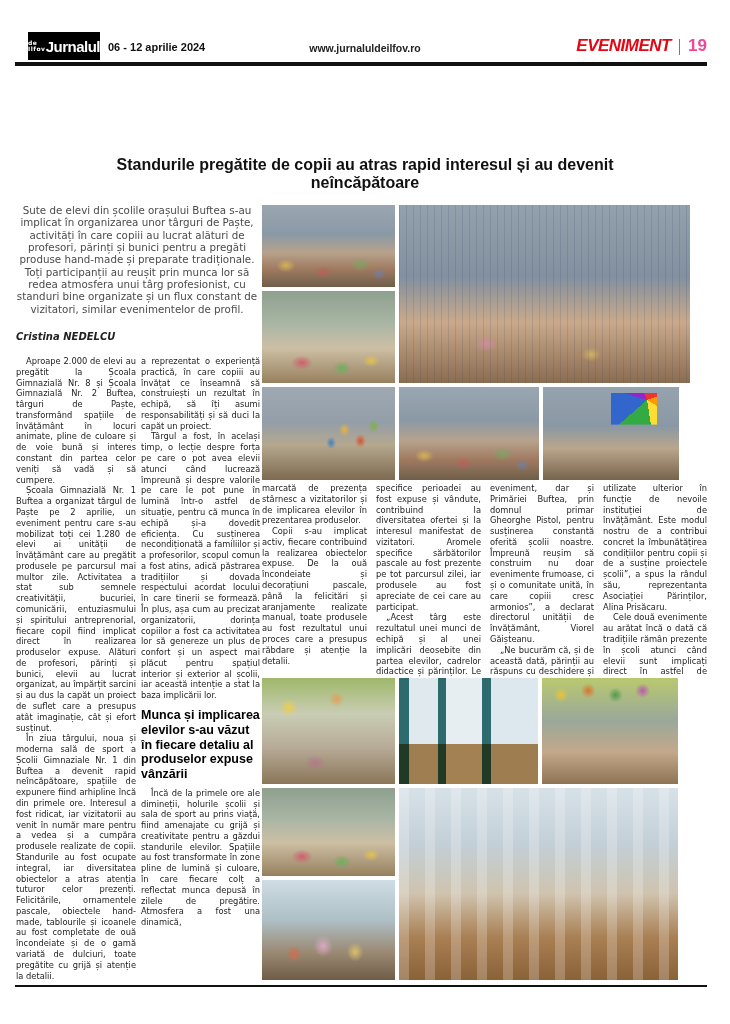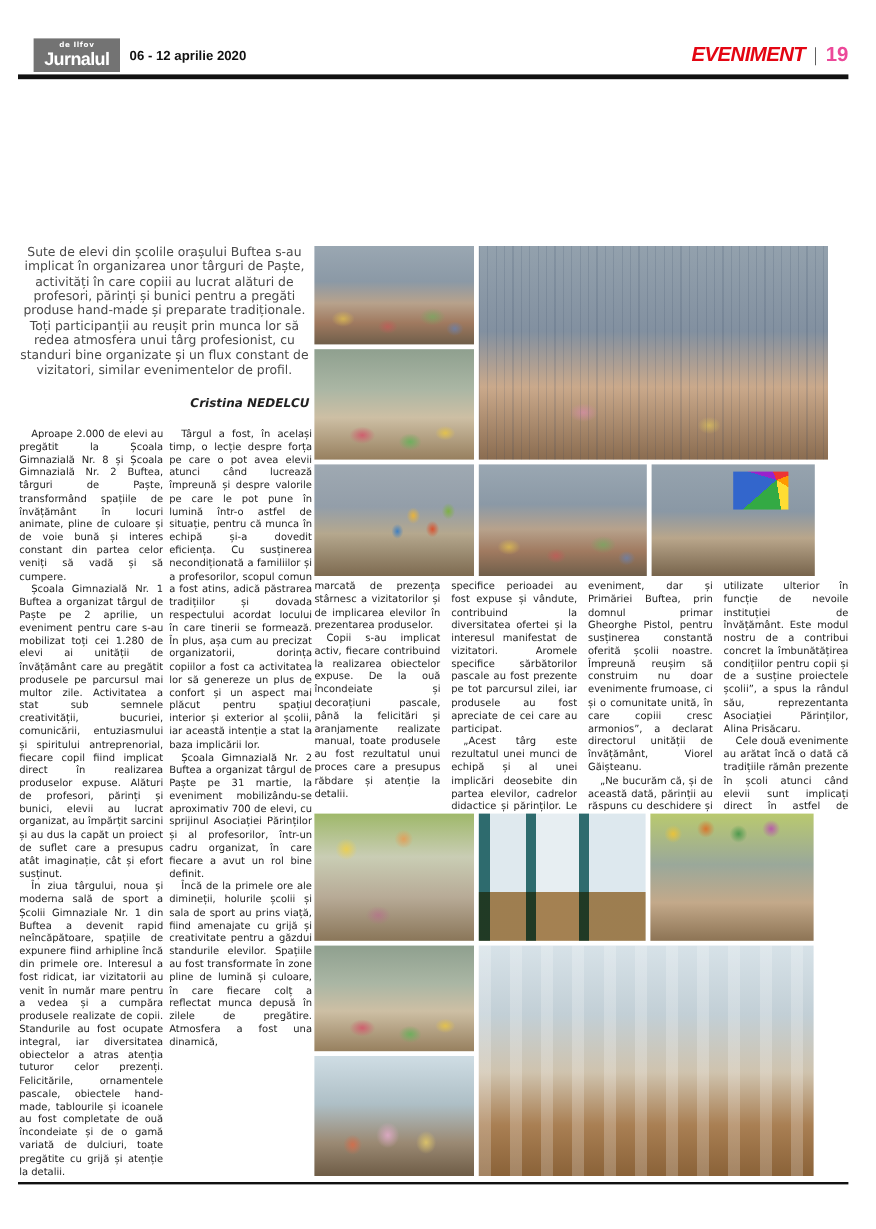--- a/index.html
+++ b/index.html
@@ -1,20 +1,20 @@
 <!DOCTYPE html>
 <html lang="ro"><head>
 <meta charset="utf-8">
 <style>
   html,body{margin:0;padding:0;background:#fff;}
   .page{position:relative;width:730px;height:1024px;background:#fff;overflow:hidden;
         font-family:"DejaVu Sans",sans-serif;color:#1a1a1a;}
   
-  .logo{position:absolute;left:28px;top:32px;width:72px;height:28px;background:#737373;
-        display:flex;flex-direction:column;align-items:center;justify-content:center;line-height:1;}
+  .logo{position:absolute;left:28px;top:32px;width:72px;height:28px;background:#000000;
+        display:flex;align-items:center;justify-content:center;line-height:1;}
   .logo .logo-top{font-size:6px;color:#fff;font-weight:bold;letter-spacing:.5px;margin-bottom:1px;}
   .logo .logo-main{font-size:15px;color:#fff;font-weight:bold;font-family:"Liberation Sans",sans-serif;
         letter-spacing:-.5px;}
   .edition-date{position:absolute;left:108px;top:41px;font-size:11px;font-weight:bold;
         font-family:"Liberation Sans",sans-serif;color:#111;}
   .site-url{position:absolute;left:0;right:0;top:42px;text-align:center;font-size:10.5px;
         font-weight:bold;font-family:"Liberation Sans",sans-serif;color:#222;}
   .section-box{position:absolute;right:23px;top:36px;display:flex;align-items:center;gap:6px;}
   .section-label{color:#e30613;font-family:"Liberation Sans",sans-serif;font-weight:bold;
         font-style:italic;font-size:17px;letter-spacing:-.5px;}
@@ -26,21 +26,21 @@
   
   .headline{position:absolute;left:0;right:0;top:64px;text-align:center;color:#0d0d0d;
         font-family:"Liberation Sans",sans-serif;font-weight:bold;}
   .headline-line{font-size:43px;line-height:.98;letter-spacing:-1px;white-space:nowrap;
         transform:scaleX(.8);transform-origin:50% 50%;}
   .subhead{position:absolute;left:75px;right:75px;top:156px;text-align:center;
         font-family:"Liberation Sans",sans-serif;font-weight:bold;font-size:16px;line-height:1.15;color:#111;}
   
   .intro{position:absolute;left:16px;top:204px;width:242px;font-size:10.3px;line-height:1.2;
         color:#4a4a4a;text-align:center;}
-  .byline{position:absolute;left:16px;top:331px;width:242px;text-align:right;font-size:10px;
+  .byline{position:absolute;left:16px;top:331px;width:242px;font-size:10px;
         font-weight:bold;font-style:italic;color:#222;}
   
   .bodycol{position:absolute;font-size:8.3px;line-height:1.3;text-align:justify;color:#1c1c1c;
         overflow:hidden;}
   .bodycol p{margin:0;text-indent:10px;}
   .bodycol p.cont{text-indent:0;}
   .col1{left:16px;top:356px;width:120px;height:624px;}
   .col2{left:141px;top:356px;width:119px;height:624px;}
   .col3{left:262px;top:483px;width:105px;height:194px;}
   .col4{left:376px;top:483px;width:105px;height:194px;}
@@ -103,48 +103,51 @@
 </style>
 </head>
 <body>
 
 <div class="page">
 
   <div class="logo">
     <span class="logo-top">de Ilfov</span>
     <span class="logo-main">Jurnalul</span>
   </div>
-  <div class="edition-date">06 - 12 aprilie 2020</div>
+  <div class="edition-date">06 - 12 aprilie 2024</div>
+  <div class="site-url">www.jurnaluldeilfov.ro</div>
   <div class="section-box">
     <span class="section-label">EVENIMENT</span>
     <span class="page-sep">|</span>
     <span class="page-number">19</span>
   </div>
   <div class="rule top"></div>
 
+  <div class="subhead">Standurile pregătite de copii au atras rapid interesul și au devenit neîncăpătoare</div>
 
   <div class="intro">Sute de elevi din școlile orașului Buftea s-au implicat în organizarea unor târguri de Paște, activități în care copiii au lucrat alături de profesori, părinți și bunici pentru a pregăti produse hand-made și preparate tradiționale. Toți participanții au reușit prin munca lor să redea atmosfera unui târg profesionist, cu standuri bine organizate și un flux constant de vizitatori, similar evenimentelor de profil.</div>
   <div class="byline">Cristina NEDELCU</div>
 
   <div class="photo v-gym1" style="left:262px;top:205px;width:133px;height:82px;"></div>
   <div class="photo v-table" style="left:262px;top:291px;width:133px;height:92px;"></div>
   <div class="photo v-gym2" style="left:399px;top:205px;width:291px;height:178px;"></div>
   <div class="photo v-balloons" style="left:262px;top:387px;width:133px;height:93px;"></div>
   <div class="photo v-gym1" style="left:399px;top:387px;width:140px;height:93px;"></div>
   <div class="photo v-wheel" style="left:543px;top:387px;width:136px;height:93px;"></div>
 
   <div class="bodycol col1">
     <p>Aproape 2.000 de elevi au pregătit la Școala Gimnazială Nr. 8 și Școala Gimnazială Nr. 2 Buftea, târguri de Paște, transformând spațiile de învățământ în locuri animate, pline de culoare și de voie bună și interes constant din partea celor veniți să vadă și să cumpere.</p>
     <p>Școala Gimnazială Nr. 1 Buftea a organizat târgul de Paște pe 2 aprilie, un eveniment pentru care s-au mobilizat toți cei 1.280 de elevi ai unității de învățământ care au pregătit produsele pe parcursul mai multor zile. Activitatea a stat sub semnele creativității, bucuriei, comunicării, entuziasmului și spiritului antreprenorial, fiecare copil fiind implicat direct în realizarea produselor expuse. Alături de profesori, părinți și bunici, elevii au lucrat organizat, au împărțit sarcini și au dus la capăt un proiect de suflet care a presupus atât imaginație, cât și efort susținut.</p>
     <p>În ziua târgului, noua și moderna sală de sport a Școlii Gimnaziale Nr. 1 din Buftea a devenit rapid neîncăpătoare, spațiile de expunere fiind arhipline încă din primele ore. Interesul a fost ridicat, iar vizitatorii au venit în număr mare pentru a vedea și a cumpăra produsele realizate de copii. Standurile au fost ocupate integral, iar diversitatea obiectelor a atras atenția tuturor celor prezenți. Felicitările, ornamentele pascale, obiectele hand-made, tablourile și icoanele au fost completate de ouă încondeiate și de o gamă variată de dulciuri, toate pregătite cu grijă și atenție la detalii.</p>
 
   </div>
   <div class="bodycol col2">
+    <p class="cont">a reprezentat o experiență practică, în care copiii au învățat ce înseamnă să construiești un rezultat în echipă, să îți asumi responsabilități și să duci la capăt un proiect.</p>
     <p>Târgul a fost, în același timp, o lecție despre forța pe care o pot avea elevii atunci când lucrează împreună și despre valorile pe care le pot pune în lumină într-o astfel de situație, pentru că munca în echipă și-a dovedit eficiența. Cu susținerea necondiționată a familiilor și a profesorilor, scopul comun a fost atins, adică păstrarea tradițiilor și dovada respectului acordat locului în care tinerii se formează. În plus, așa cum au precizat organizatorii, dorința copiilor a fost ca activitatea lor să genereze un plus de confort și un aspect mai plăcut pentru spațiul interior și exterior al școlii, iar această intenție a stat la baza implicării lor.</p>
-    <p>Școala Gimnazială Nr. 2 Buftea a organizat târgul de Paște pe 31 martie, la eveniment mobilizându-se aproximativ 700 de elevi, cu sprijinul Asociației Părinților și al profesorilor, într-un cadru organizat, în care fiecare a avut un rol bine definit.</p>
+    <p class="crosshead">Munca și implicarea elevilor s-au văzut în fiecare detaliu al produselor expuse vânzării</p>
     <p>Încă de la primele ore ale dimineții, holurile școlii și sala de sport au prins viață, fiind amenajate cu grijă și creativitate pentru a găzdui standurile elevilor. Spațiile au fost transformate în zone pline de lumină și culoare, în care fiecare colț a reflectat munca depusă în zilele de pregătire. Atmosfera a fost una dinamică,</p>
   </div>
 
   <div class="bodycol col3">
     <p class="cont">marcată de prezența stârnesc a vizitatorilor și de implicarea elevilor în prezentarea produselor.</p>
     <p>Copii s-au implicat activ, fiecare contribuind la realizarea obiectelor expuse. De la ouă încondeiate și decorațiuni pascale, până la felicitări și aranjamente realizate manual, toate produsele au fost rezultatul unui proces care a presupus răbdare și atenție la detalii.</p>
 
   </div>
   <div class="bodycol col4">
     <p class="cont">specifice perioadei au fost expuse și vândute, contribuind la diversitatea ofertei și la interesul manifestat de vizitatori. Aromele specifice sărbătorilor pascale au fost prezente pe tot parcursul zilei, iar produsele au fost apreciate de cei care au participat.</p>

